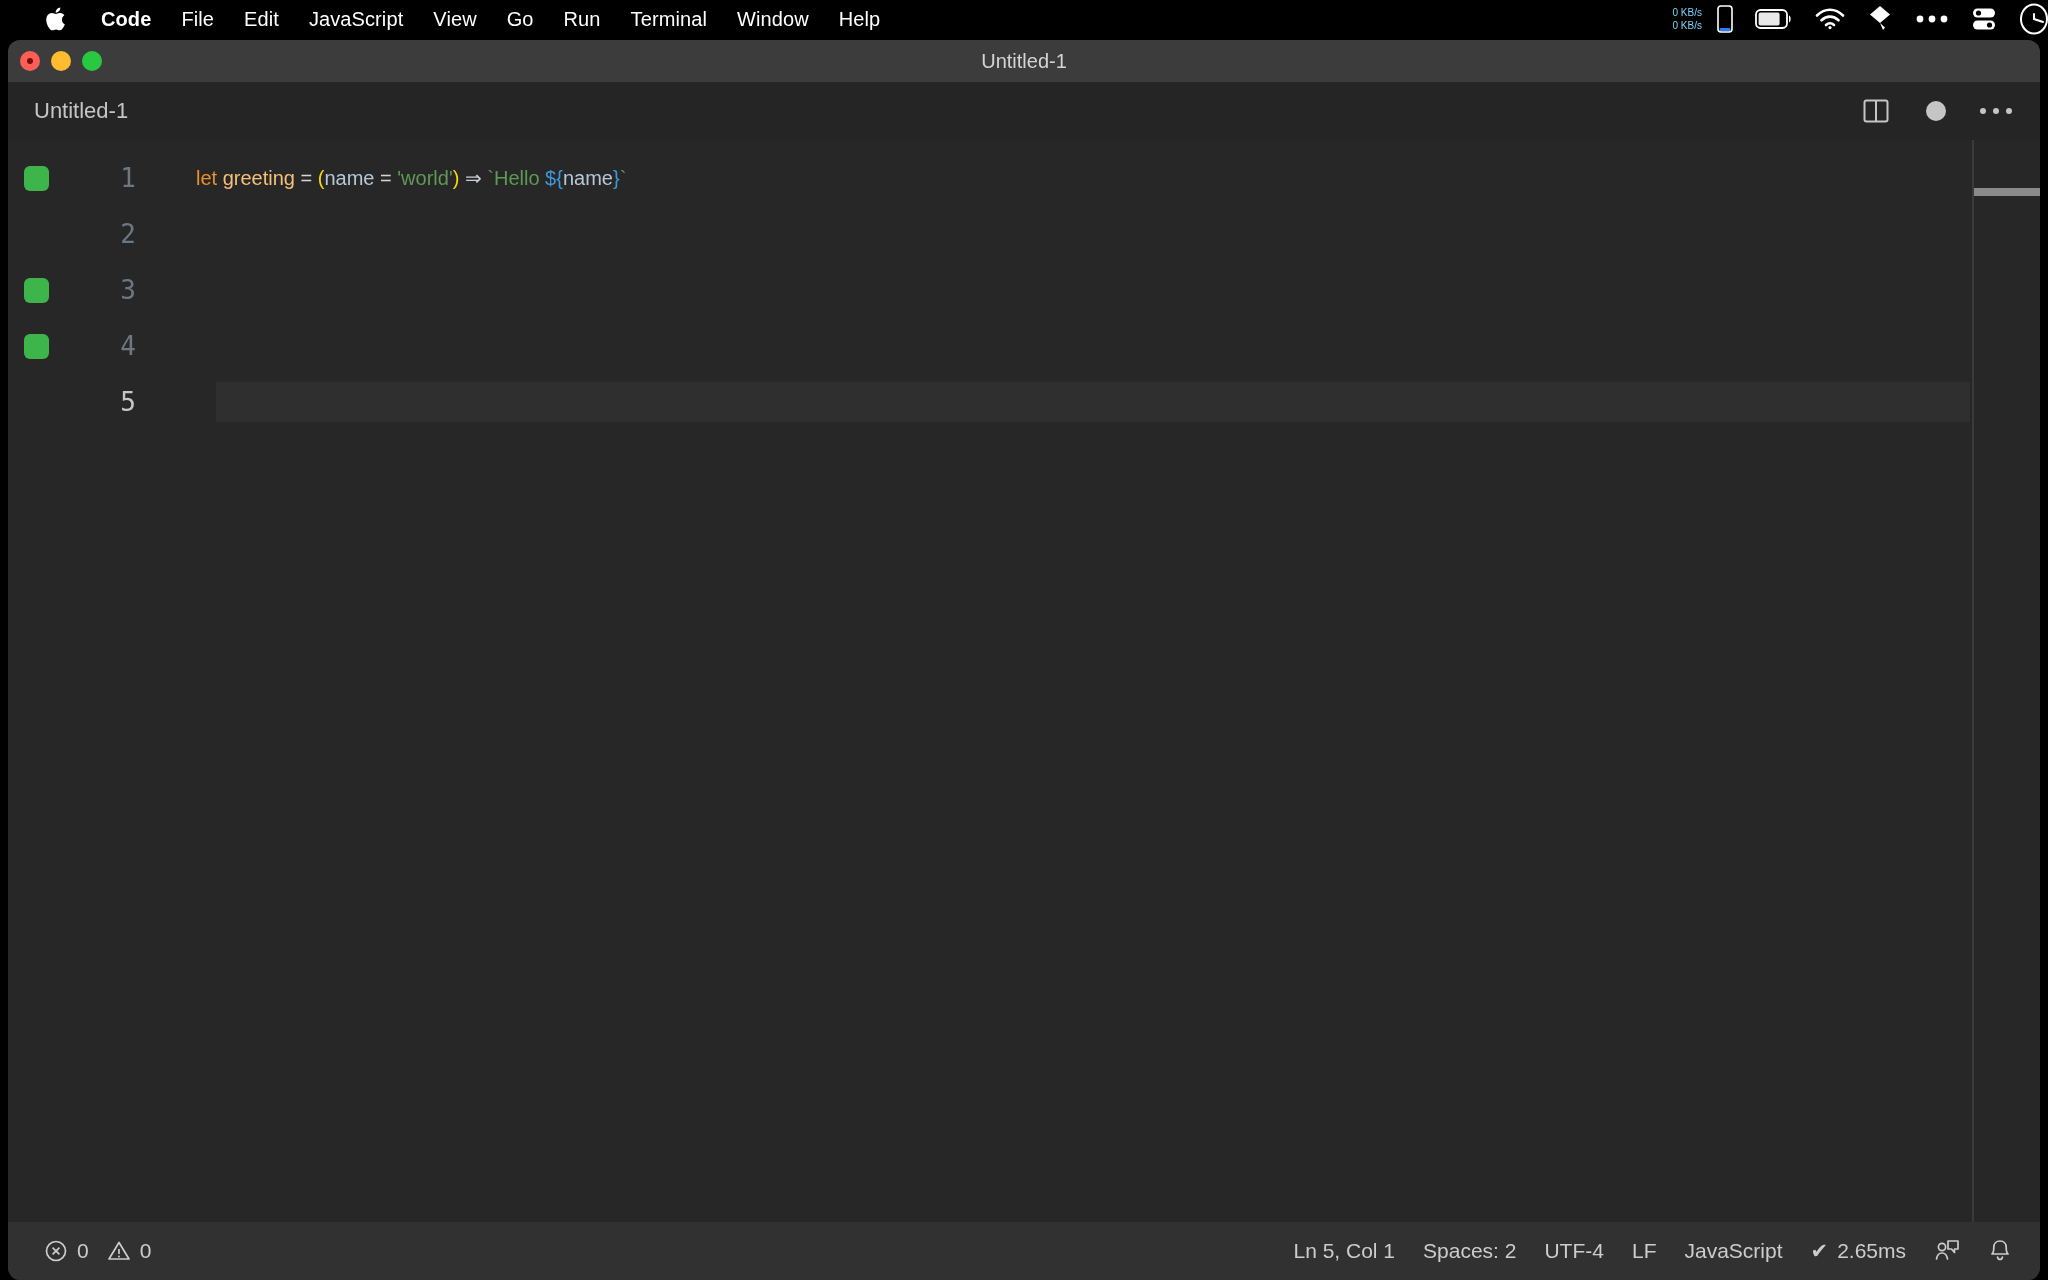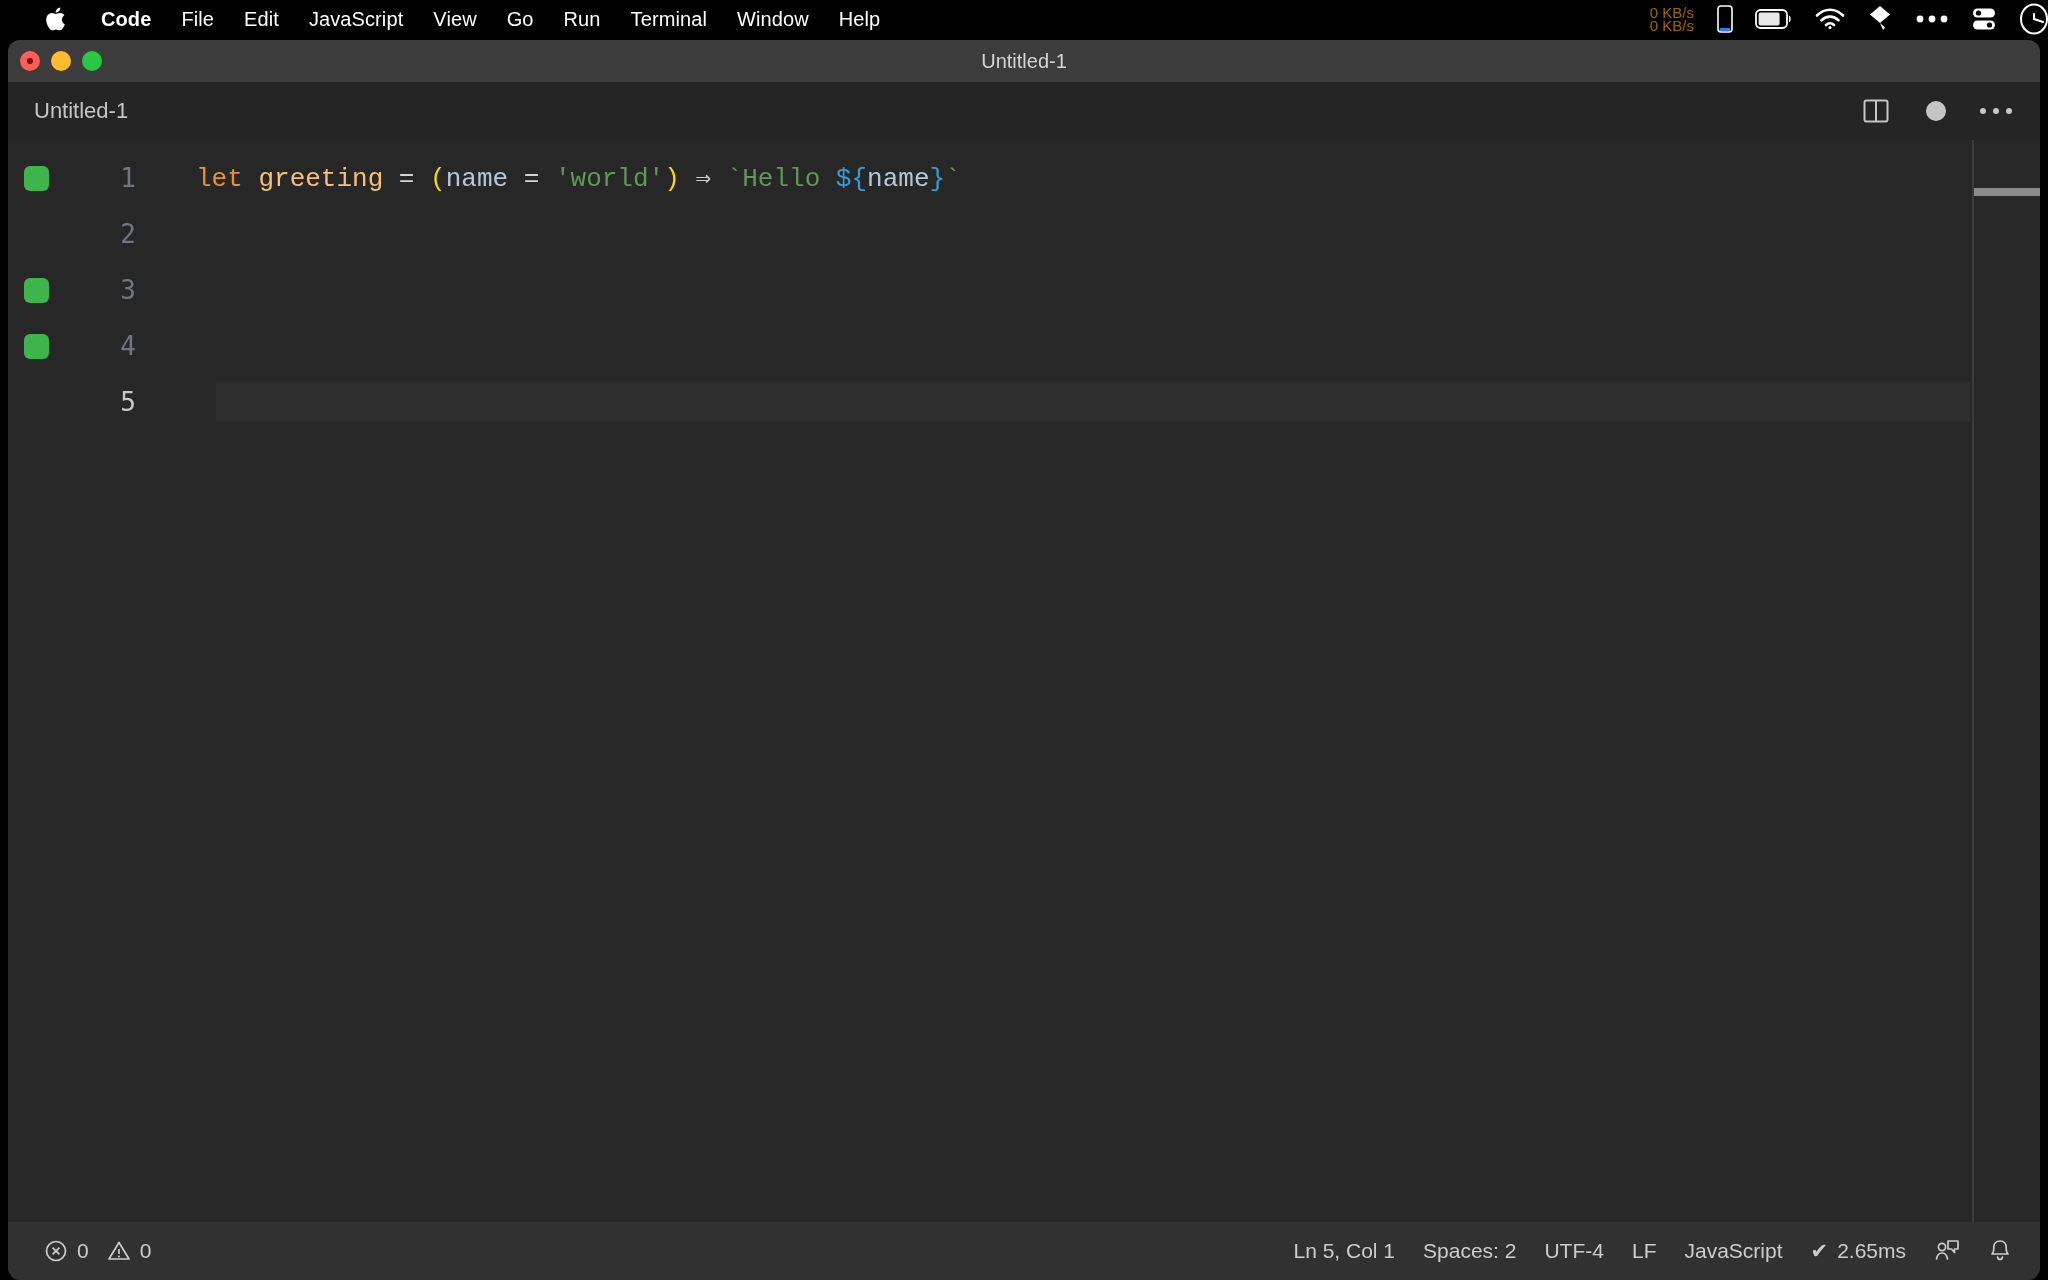--- a/index.html
+++ b/index.html
@@ -32,23 +32,23 @@
     white-space:nowrap;
     letter-spacing:.1px;
   }
   .menu-item.bold{ font-weight:bold; }
 
   .menubar-right{
     position:absolute; right:0; top:0; height:38px;
     display:flex; align-items:center; gap:0px;
   }
   .net-speed{
-    font-size:15px; line-height:13px;
-    text-align:right; color:#a16207;
-    margin-right:12px;
+    font-size:10px; line-height:13px;
+    text-align:right; color:#7dd3fc;
+    margin-right:4px;
   }
   .mb-icon{
     height:38px; display:flex; align-items:center; justify-content:center;
     padding:0 11px;
   }
   .mb-icon svg{ display:block; }
 
   
   .window{
     position:absolute; left:8px; top:40px;
@@ -134,22 +134,22 @@
     width:76px; min-width:76px;
     text-align:right;
     font-family:"DejaVu Sans Mono", monospace;
     font-size:26px;
     color:#6E7681;
     padding-right:4px;
   }
   .lineno.active{ color:#C6C6C6; }
   .codetext{
     padding-left:56px;
-    font-family:Liberation Mono, monospace;
-    font-size:26px;
+    font-family:Liberation Sans, sans-serif;
+    font-size:20px;
     letter-spacing:0px;
     color:#D4D4D4;
     text-align:center;
   }
   .current-line-hl{
     position:absolute;
     left:208px; right:70px;
     height:40px;
     background:#2F2F2F;
   }

